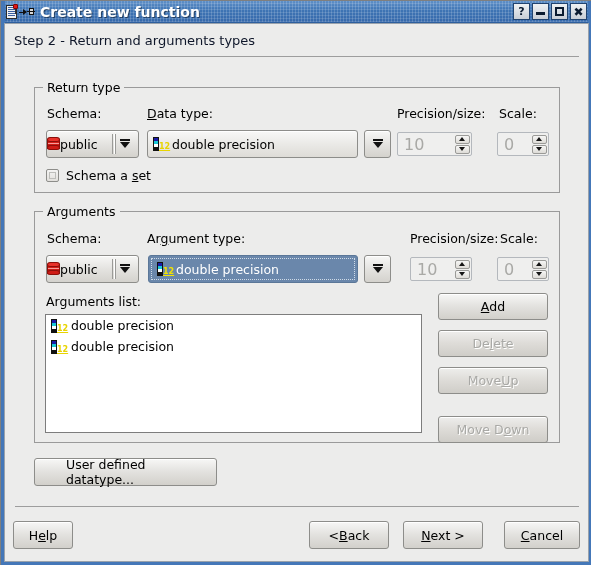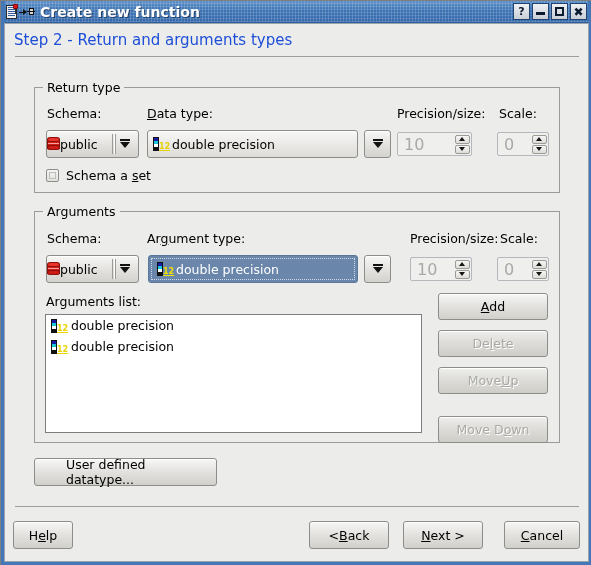--- a/index.html
+++ b/index.html
@@ -105,21 +105,21 @@
   .glyph-min{width:9px;height:3px;background:#0b1b30;margin-top:4px;}
   .glyph-max{width:9px;height:9px;border:2px solid #0b1b30;box-sizing:border-box;}
   .glyph-close{font-size:12px;line-height:1;}
 
   
   .step-head{
     position:absolute;left:4px;top:23px;width:583px;height:32px;
     box-sizing:border-box;background:#ececeb;
     display:flex;align-items:center;padding-left:9px;
   }
-  .step-head span{font-size:15px;color:#1d4ed8;}
+  .step-head span{font-size:13px;color:#0f172a;}
   .head-rule{
     position:absolute;left:14px;top:55px;width:564px;height:1px;background:#9d9d9d;
   }
 
   
   .groupbox{
     position:absolute;box-sizing:border-box;
     border:1px solid #9a9a9a;
   }
   .group-label{

